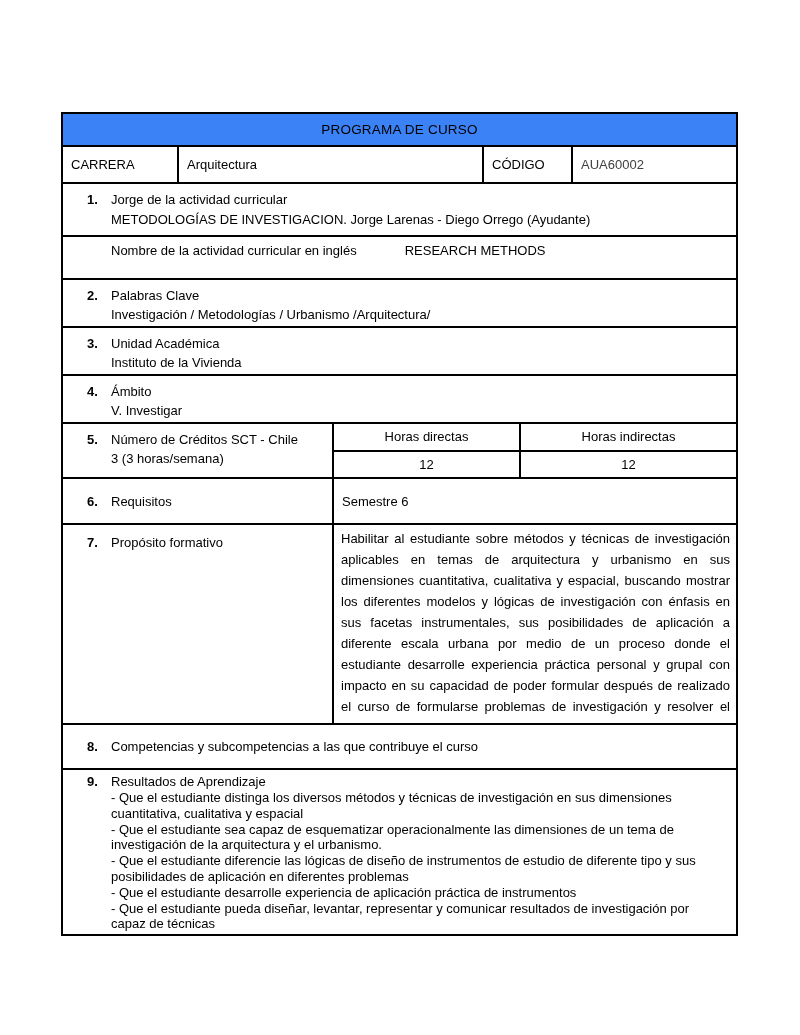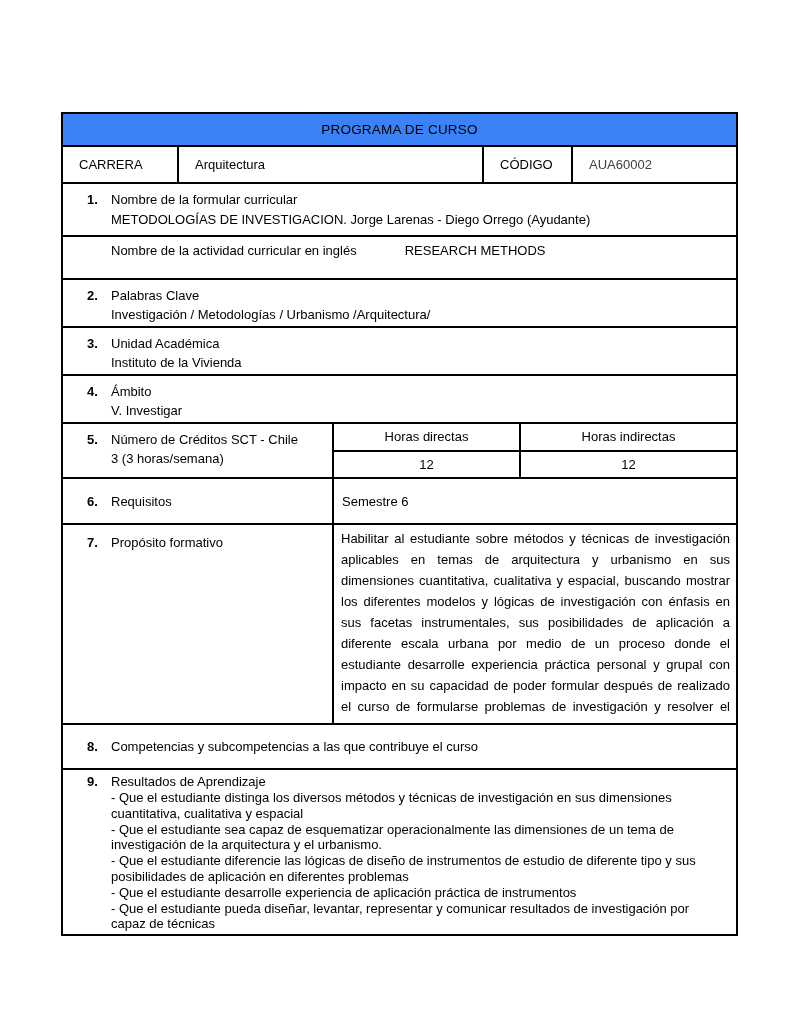--- a/index.html
+++ b/index.html
@@ -30,21 +30,21 @@
     height: 33px;
     background: #3b82f6;
     align-items: center;
     justify-content: center;
     font-size: 13.5px;
     letter-spacing: 0.2px;
   }
 
   
   .r-carrera { height: 37px; }
-  .r-carrera .cell { display: flex; align-items: center; padding-left: 16px; }
+  .r-carrera .cell { display: flex; align-items: center; padding-left: 8px; }
   .c-carrera-label { width: 116px; }
   .c-carrera-value { width: 305px; }
   .c-codigo-label  { width: 89px; }
   .c-codigo-value  { flex: 1; color: #404040; border-right: none !important; }
 
   
   .numline { display: flex; line-height: 19px; }
   .num { margin-left: 24px; width: 24px; flex-shrink: 0; font-weight: 700; }
   .sec-label { flex: 1; }
   .indent { margin-left: 48px; line-height: 19px; }
@@ -109,21 +109,21 @@
         <span>CÓDIGO</span>
       </div>
       <div class="cell c-codigo-value">
         <span>AUA60002</span>
       </div>
     </div>
 
     <div class="row r-s1">
       <div class="numline">
         <span class="num">1.</span>
-        <span class="sec-label">Nombre de la formular curricular</span>
+        <span class="sec-label">Jorge de la actividad curricular</span>
       </div>
       <div class="indent">METODOLOGÍAS DE INVESTIGACION.  Jorge Larenas - Diego Orrego (Ayudante)</div>
     </div>
 
     <div class="row r-s1en">
       <div class="indent">Nombre de la actividad curricular en inglés</div>
       <div class="indent">RESEARCH METHODS</div>
     </div>
 
     <div class="row r-s2">

